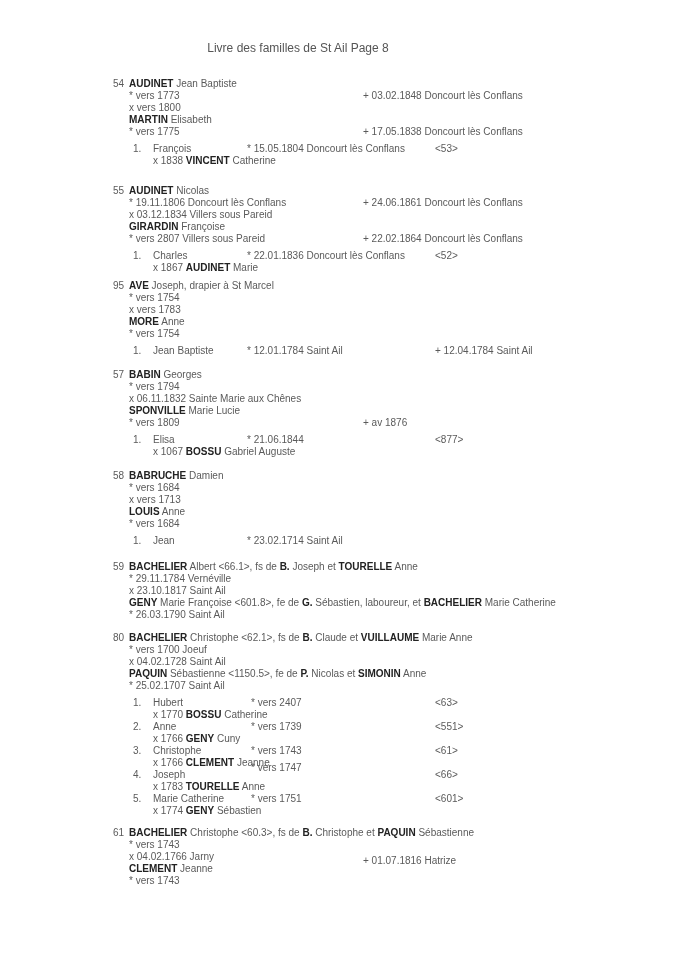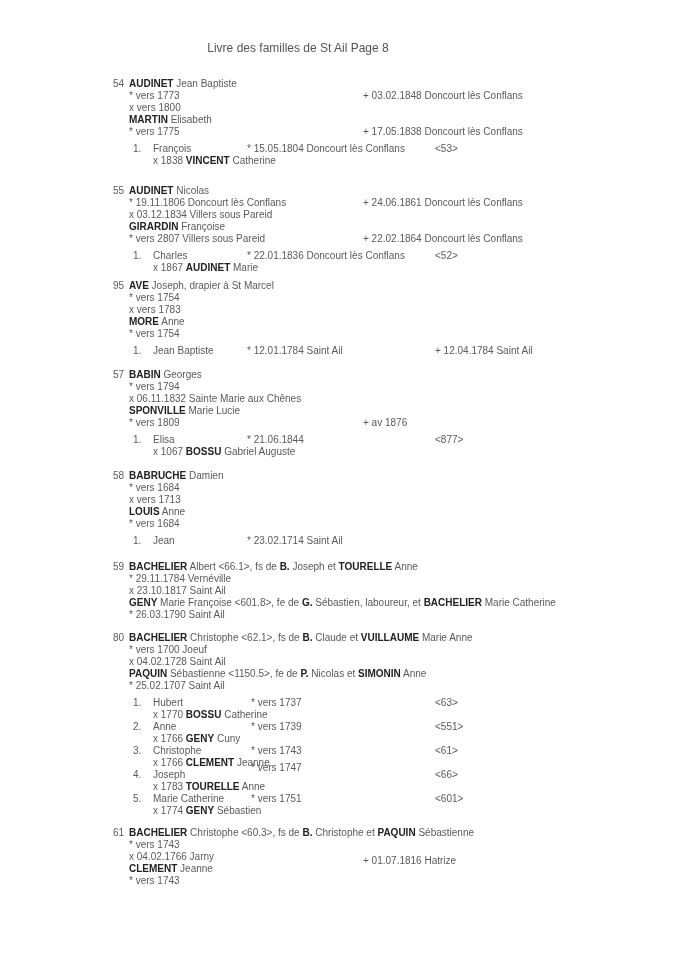--- a/index.html
+++ b/index.html
@@ -120,21 +120,21 @@
   <div class="line num" style="top:0">80</div>
   <div class="line c1" style="top:0"><b>BACHELIER</b><span> Christophe &lt;62.1&gt;, fs de </span><b>B.</b><span> Claude et </span><b>VUILLAUME</b><span> Marie Anne</span></div>
   <div class="line c1" style="top:12px">* vers 1700  Joeuf</div>
   <div class="line c1" style="top:24px">x  04.02.1728 Saint Ail</div>
   <div class="line c1" style="top:36px"><b>PAQUIN</b><span> Sébastienne &lt;1150.5&gt;, fe de </span><b>P.</b><span> Nicolas et </span><b>SIMONIN</b><span> Anne</span></div>
   <div class="line c1" style="top:48px">* 25.02.1707 Saint Ail</div>
   <div id="kids60">
       <div>
     <div class="line kid-n" style="top:65px">1.</div>
     <div class="line kid-name" style="top:65px">Hubert</div>
-    <div class="line" style="top:65px;left:251px">* vers 1737</div>
+    <div class="line" style="top:65px;left:251px">* vers 2407</div>
     <div class="line kid-ref" style="top:65px">&lt;63&gt;</div>
     <div class="line kid-name" style="top:77px"><span>x 1770 </span><b>BOSSU</b><span> Catherine</span></div>
       </div>
       <div>
     <div class="line kid-n" style="top:89px">2.</div>
     <div class="line kid-name" style="top:89px">Anne</div>
     <div class="line" style="top:89px;left:251px">* vers 1739</div>
     <div class="line kid-ref" style="top:89px">&lt;551&gt;</div>
     <div class="line kid-name" style="top:101px"><span>x 1766 </span><b>GENY</b><span> Cuny</span></div>
       </div>

